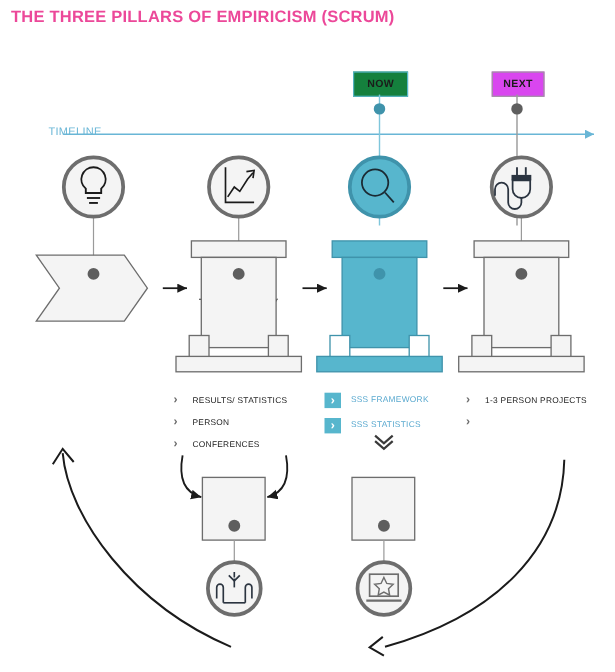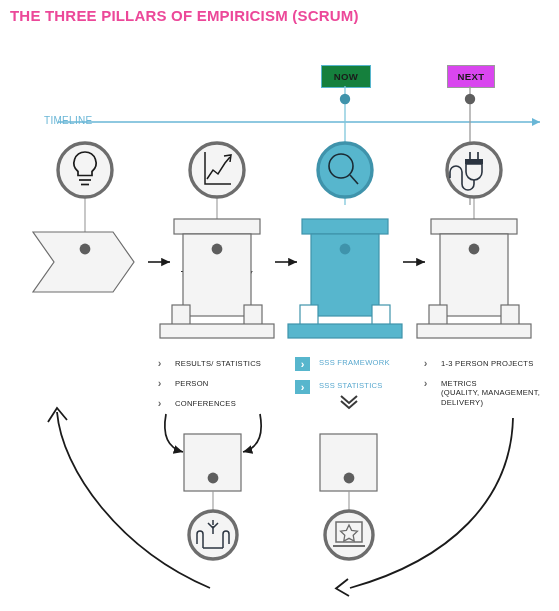--- a/index.html
+++ b/index.html
@@ -82,23 +82,20 @@
     </div>
   </div>
 
   <div class="bullets" style="left:419px;top:358px;width:140px;">
     <div class="brow">
       <div class="bchev">›</div>
       <div class="btxt">1-3 PERSON PROJECTS</div>
     </div>
     <div class="brow">
       <div class="bchev">›</div>
-      <div class="btxt" style="white-space:pre;">METRICS
-(QUALITY, MANAGEMENT,
-DELIVERY)</div>
     </div>
   </div>
 
   <svg id="svg" viewBox="0 0 559 611">
     <defs>
       <marker id="tlarrow" markerWidth="8" markerHeight="8" refX="6" refY="3" orient="auto">
         <path d="M0,0 L6,3 L0,6 z" fill="#69b6d6"></path>
       </marker>
       <marker id="blkarrow" markerWidth="7" markerHeight="7" refX="5.5" refY="2.6" orient="auto">
         <path d="M0,0 L5.5,2.6 L0,5.2 z" fill="#1b1b1b"></path>

